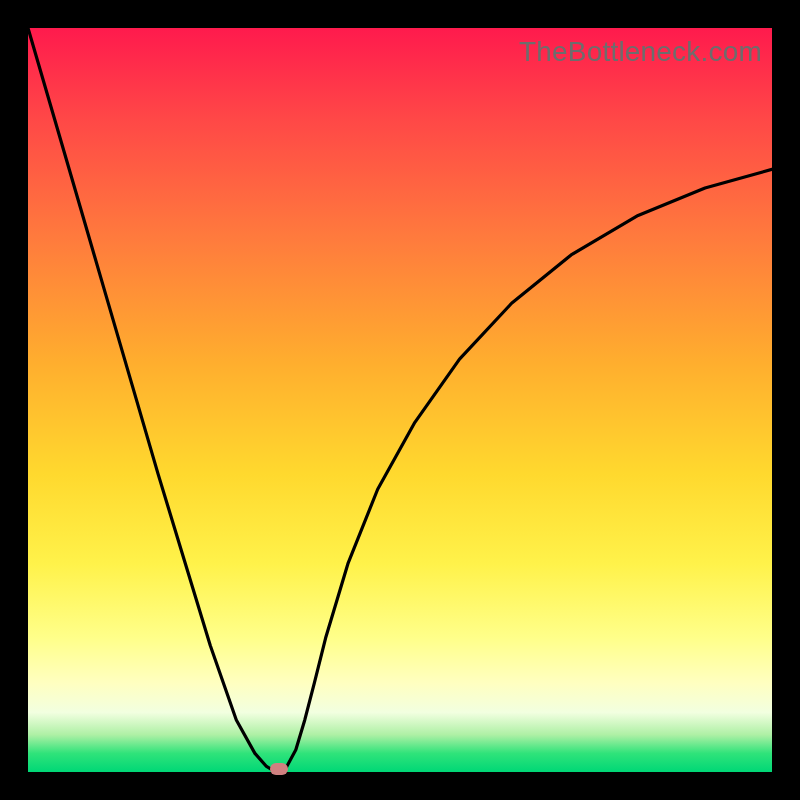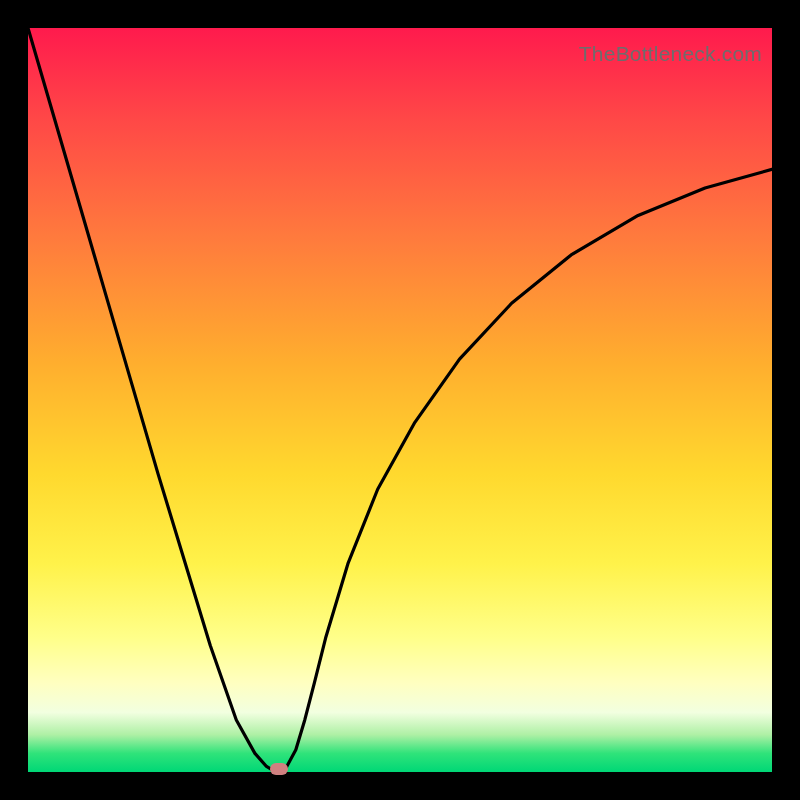--- a/index.html
+++ b/index.html
@@ -33,24 +33,24 @@
       #ffff8a 82%,
       #ffffc0 88%,
       #f2ffe0 92%,
       #aef0a5 95%,
       #2fe37a 97.5%,
       #00d776 100%
     );
   }
   .watermark {
     position: absolute;
-    top: 14px;
+    top: 8px;
     right: 10px;
     color: #6d6d6d;
-    font-size: 21px;
+    font-size: 28px;
     letter-spacing: 0.2px;
     font-weight: 500;
     user-select: none;
   }
   .curve-svg {
     position: absolute;
     inset: 0;
     width: 100%;
     height: 100%;
   }

